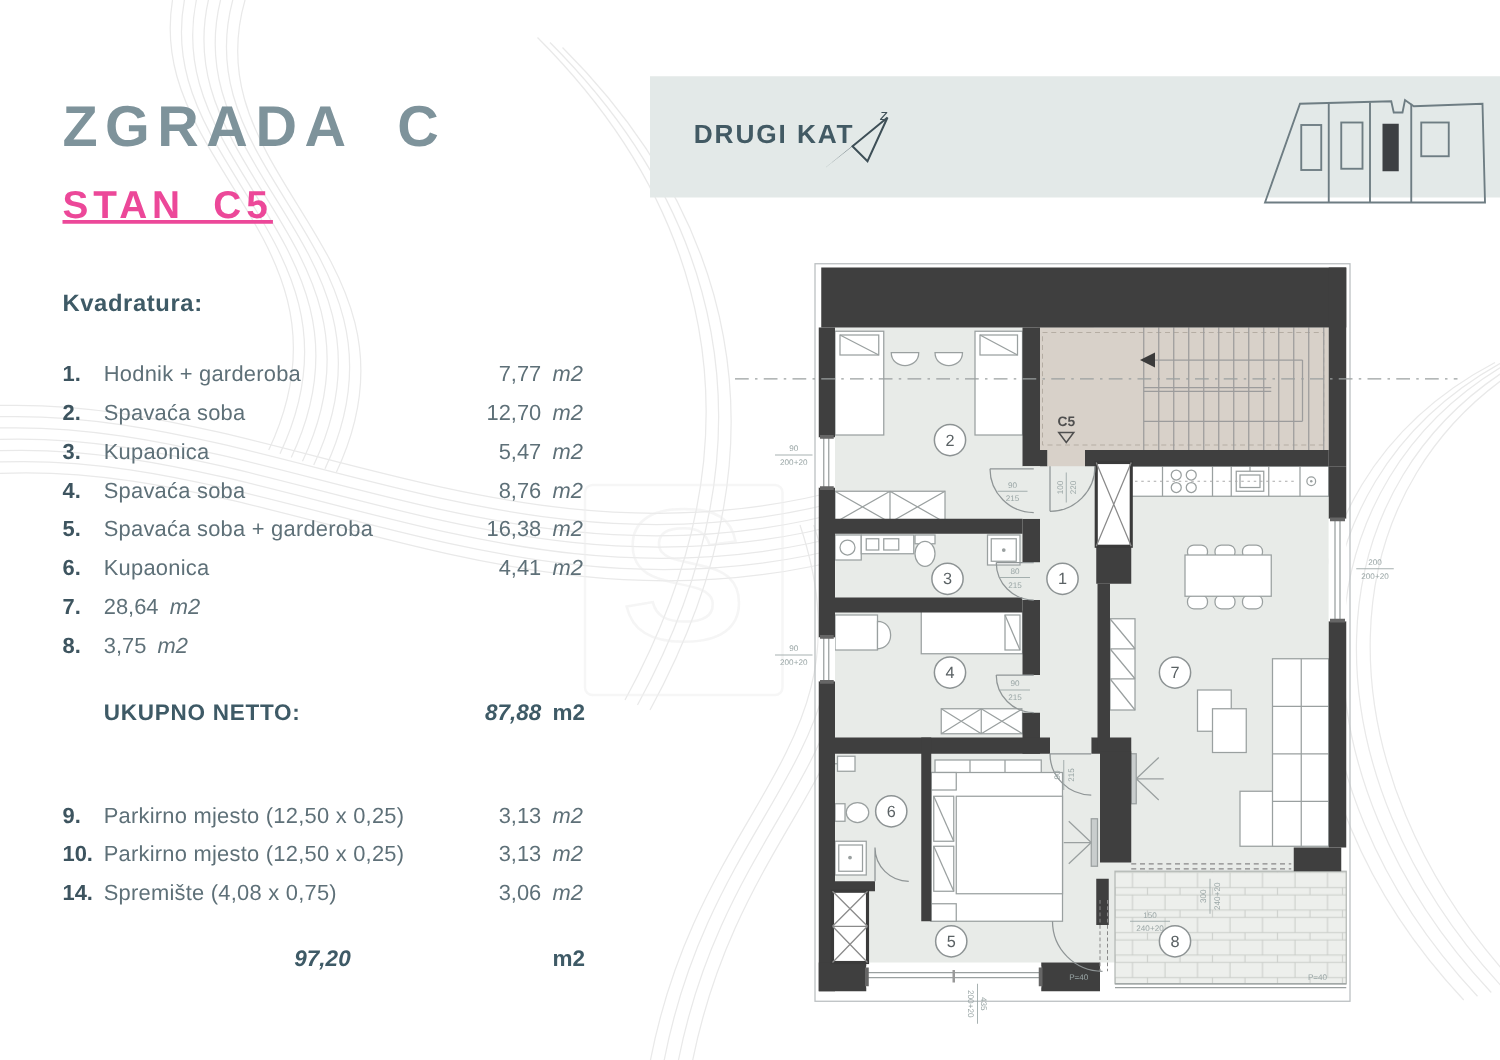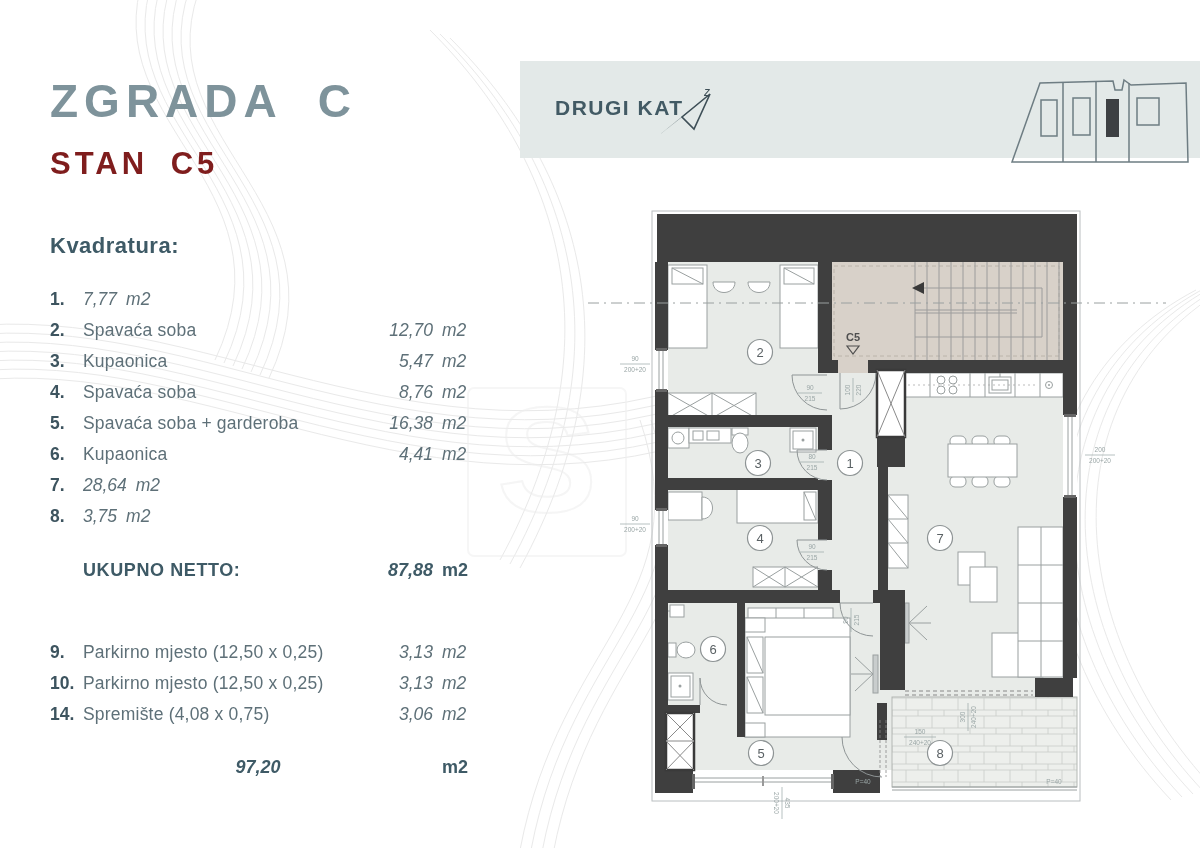--- a/index.html
+++ b/index.html
@@ -14,29 +14,29 @@
   .band{left:520px;top:61px;width:680px;height:97px;background:#e3e9e8;z-index:2;}
   .floor-label{left:555px;top:96px;font-size:21px;font-weight:bold;letter-spacing:1.5px;
     color:#425a64;z-index:3;}
   .north{left:652px;top:84px;z-index:3;}
   .bldg{left:1000px;top:74px;z-index:3;}
 
   
   .t1{left:50px;top:74px;font-size:46px;font-weight:bold;letter-spacing:6px;word-spacing:18px;
     color:#7e939b;z-index:2;}
   .t2{left:50px;top:146px;font-size:31px;font-weight:bold;letter-spacing:4px;word-spacing:10px;
-    color:#7f1d1d;z-index:2;}
-  .kv{left:50px;top:233px;font-size:22px;font-weight:bold;letter-spacing:0.5px;color:#3e5a66;z-index:2;}
+    color:#ec4899;z-index:2;text-decoration:underline;}
+  .kv{left:50px;top:233px;font-size:19px;font-weight:bold;letter-spacing:0.5px;color:#3e5a66;z-index:2;}
 
   
   .list{left:50px;top:284px;width:426px;z-index:2;}
   .row{display:flex;align-items:center;height:31px;font-size:17.5px;color:#5e7078;}
   .row .num{width:33px;font-weight:bold;color:#3d545f;font-style:normal;}
   .row .lbl{flex:1;letter-spacing:0.2px;}
-  .row .val{font-style:italic;text-align:right;flex:0 0 auto;}
+  .row .val{text-align:right;flex:0 0 auto;}
   .row .unit{width:34px;font-style:italic;padding-left:9px;}
   .totrow{position:absolute;left:50px;width:426px;height:31px;display:flex;align-items:center;
     font-size:18px;font-weight:bold;color:#3e5a66;z-index:2;justify-content:space-between;}
   .totrow .num{width:33px;}
   .totrow .lbl{flex:1;letter-spacing:0.6px;}
   .totrow .val{font-style:italic;text-align:right;}
   .totrow .unit{width:34px;padding-left:9px;}
   .sub{top:555px;} .tot{top:752px;}
   .list2{left:50px;top:637px;width:426px;z-index:2;}
 
@@ -120,20 +120,21 @@
     <rect x="106" y="25" width="13" height="38" fill="#3d4043"></rect>
   </svg>
 
   <div class="abs t1">ZGRADA C</div>
   <div class="abs t2">STAN C5</div>
   <div class="abs kv">Kvadratura:</div>
 
   <div class="abs list">
     <div class="row">
       <span class="num">1.</span>
+      <span class="lbl">Hodnik + garderoba</span>
       <span class="val">7,77</span>
       <span class="unit">m2</span>
     </div>
     <div class="row">
       <span class="num">2.</span>
       <span class="lbl">Spavaća soba</span>
       <span class="val">12,70</span>
       <span class="unit">m2</span>
     </div>
     <div class="row">

